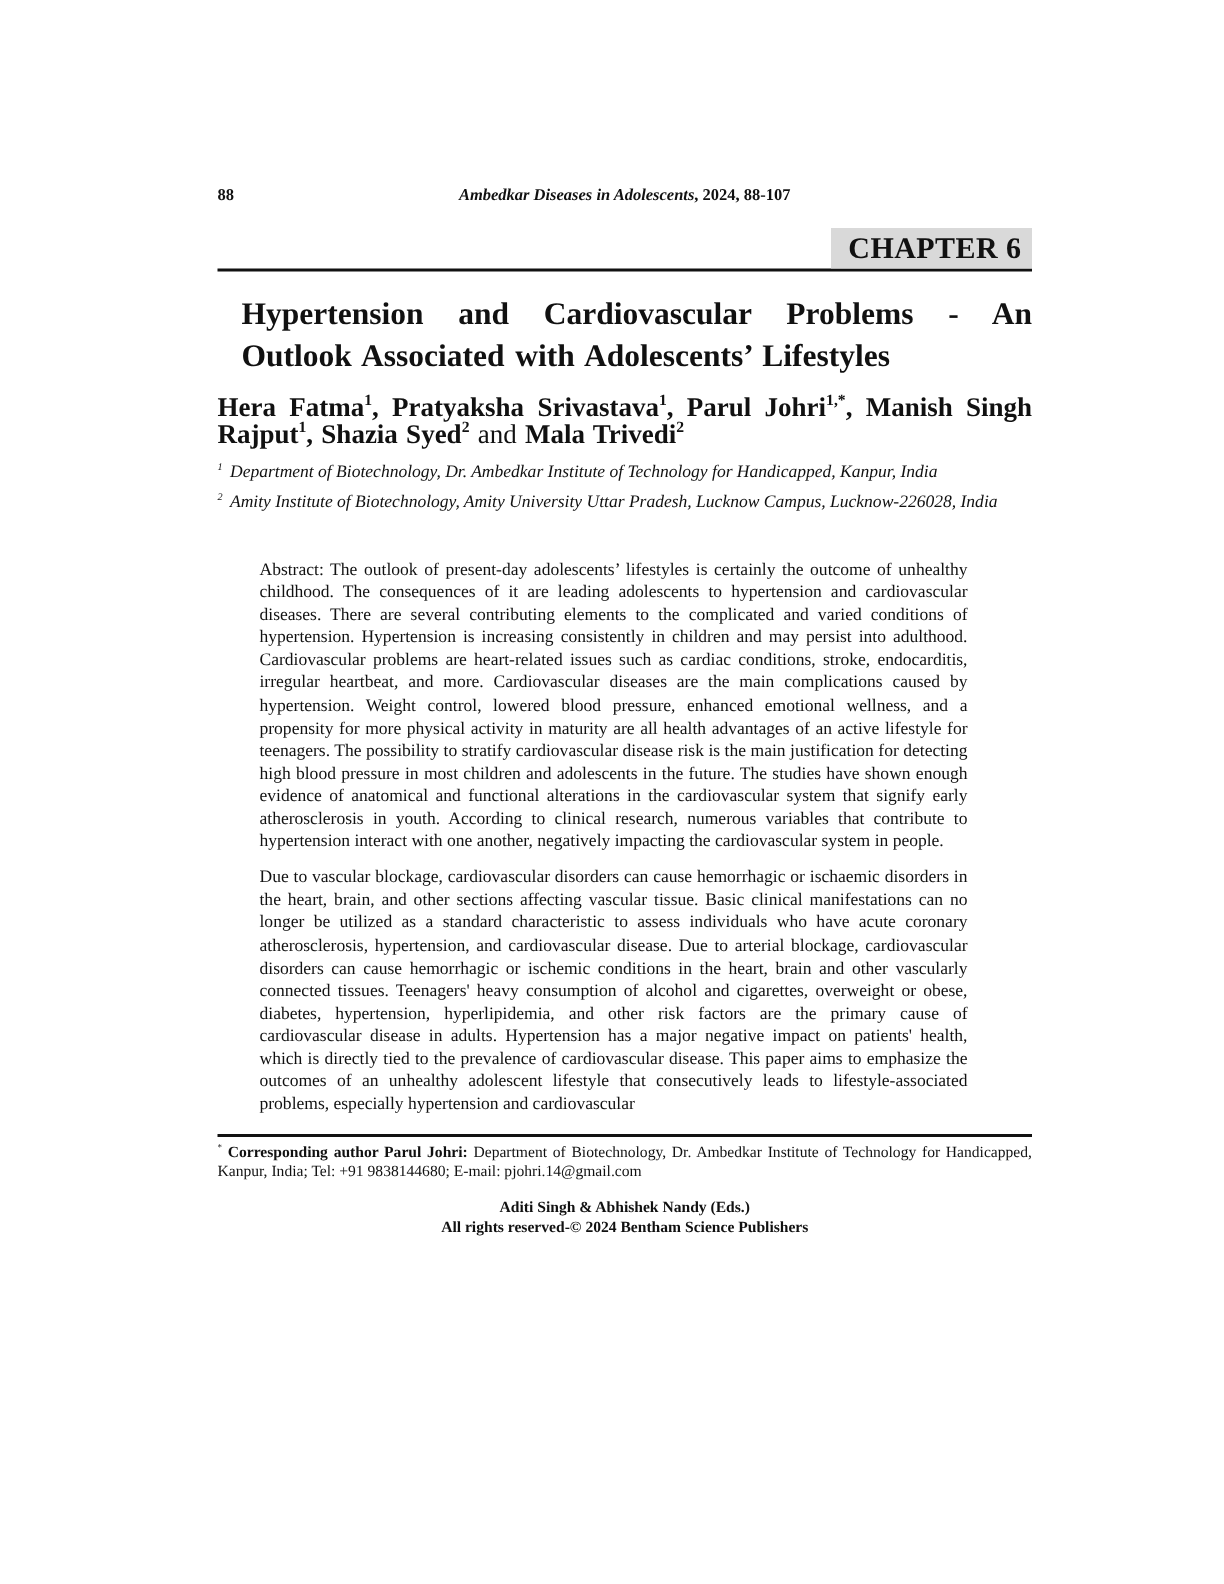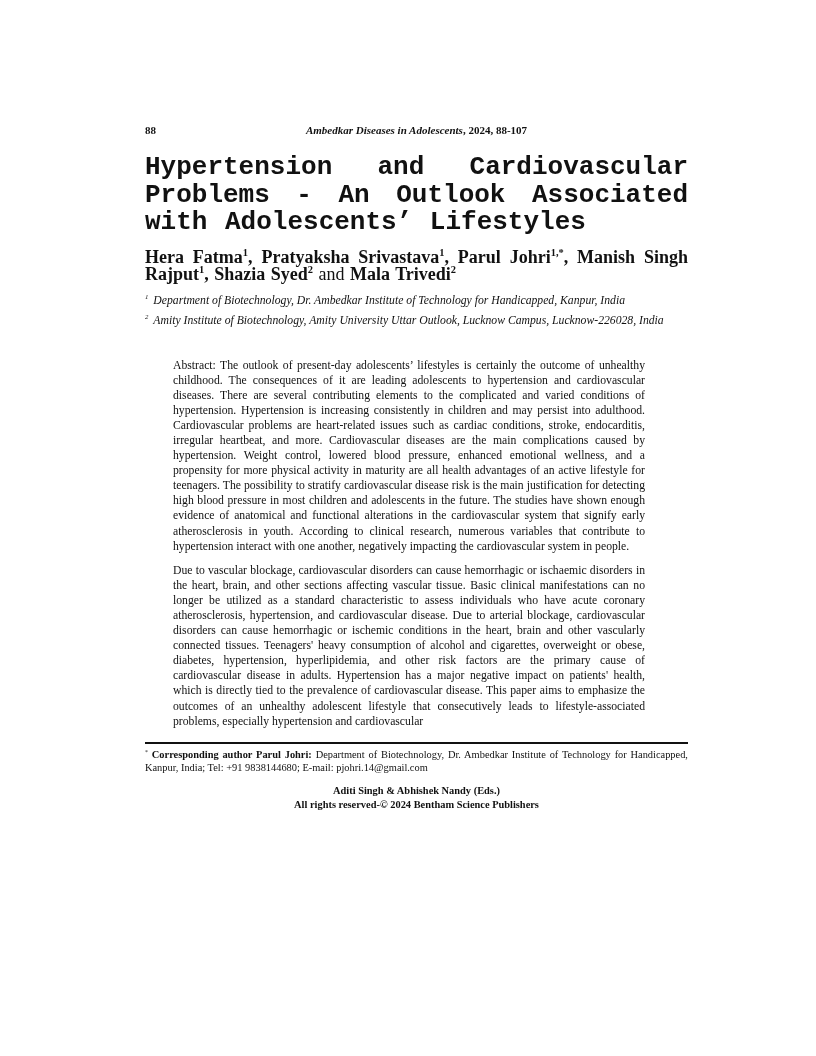--- a/index.html
+++ b/index.html
@@ -52,27 +52,26 @@
     display: inline-block;
     background: #d9d9d9;
     font-size: 20px;
     font-weight: bold;
     letter-spacing: 0.3px;
     padding: 3px 7px 1px 12px;
   }
 
   
   .title {
-    margin: 15px 0 0 0;
-    font-size: 26px;
+    margin: 15px 0 0 16px;
+    font-size: 21px;
     font-weight: bold;
     line-height: 27.5px;
     text-align: justify;
     word-spacing: 2px;
-    font-family: Liberation Mono, monospace;
   }
 
   
   .authors {
     margin: 12px 0 0 0;
     font-size: 18px;
     font-weight: bold;
     line-height: 17.5px;
     text-align: justify;
     word-spacing: 1px;
@@ -129,28 +128,31 @@
 </head>
 <body>
 
 <div class="page">
 
   <div class="running-head">
     <span class="pagenum">88</span>
     <span class="running-title"><i>Ambedkar Diseases in Adolescents</i><span>, 2024, 88-107</span></span>
   </div>
 
+  <div class="chapter-row">
+    <span class="chapter-box">CHAPTER 6</span>
+  </div>
 
   <h1 class="title">Hypertension and Cardiovascular Problems - An Outlook Associated with Adolescents’ Lifestyles</h1>
 
   <p class="authors"><span><span>Hera Fatma</span><sup>1</sup><span class="sep">, </span></span><span><span>Pratyaksha Srivastava</span><sup>1</sup><span class="sep">, </span></span><span><span>Parul Johri</span><sup>1,*</sup><span class="sep">, </span></span><span><span>Manish Singh Rajput</span><sup>1</sup><span class="sep">, </span></span><span><span>Shazia Syed</span><sup>2</sup><span class="sep sep-and"> and </span></span><span><span>Mala Trivedi</span><sup>2</sup></span></p>
 
   <div class="affiliations">
     <p class="aff"><sup>1</sup> <span class="aff-text">Department of Biotechnology, Dr. Ambedkar Institute of Technology for Handicapped, Kanpur, India</span></p>
-    <p class="aff"><sup>2</sup> <span class="aff-text">Amity Institute of Biotechnology, Amity University Uttar Outlook, Lucknow Campus, Lucknow-226028, India</span></p>
+    <p class="aff"><sup>2</sup> <span class="aff-text">Amity Institute of Biotechnology, Amity University Uttar Pradesh, Lucknow Campus, Lucknow-226028, India</span></p>
   </div>
 
   <div class="abstract-block">
     <p><span class="abstract-label">Abstract:</span> <span>The outlook of present-day adolescents’ lifestyles is certainly the outcome of unhealthy childhood. The consequences of it are leading adolescents to hypertension and cardiovascular diseases. There are several contributing elements to the complicated and varied conditions of hypertension. Hypertension is increasing consistently in children and may persist into adulthood. Cardiovascular problems are heart-related issues such as cardiac conditions, stroke, endocarditis, irregular heartbeat, and more. Cardiovascular diseases are the main complications caused by hypertension. Weight control, lowered blood pressure, enhanced emotional wellness, and a propensity for more physical activity in maturity are all health advantages of an active lifestyle for teenagers. The possibility to stratify cardiovascular disease risk is the main justification for detecting high blood pressure in most children and adolescents in the future. The studies have shown enough evidence of anatomical and functional alterations in the cardiovascular system that signify early atherosclerosis in youth. According to clinical research, numerous variables that contribute to hypertension interact with one another, negatively impacting the cardiovascular system in people.</span></p>
     <p class="para2">Due to vascular blockage, cardiovascular disorders can cause hemorrhagic or ischaemic disorders in the heart, brain, and other sections affecting vascular tissue. Basic clinical manifestations can no longer be utilized as a standard characteristic to assess individuals who have acute coronary atherosclerosis, hypertension, and cardiovascular disease. Due to arterial blockage, cardiovascular disorders can cause hemorrhagic or ischemic conditions in the heart, brain and other vascularly connected tissues. Teenagers' heavy consumption of alcohol and cigarettes, overweight or obese, diabetes, hypertension, hyperlipidemia, and other risk factors are the primary cause of cardiovascular disease in adults. Hypertension has a major negative impact on patients' health, which is directly tied to the prevalence of cardiovascular disease. This paper aims to emphasize the outcomes of an unhealthy adolescent lifestyle that consecutively leads to lifestyle-associated problems, especially hypertension and cardiovascular</p>
   </div>
 
   <div class="footnote">
     <p><sup>*</sup> <span class="fn-bold">Corresponding author Parul Johri:</span> <span>Department of Biotechnology, Dr. Ambedkar Institute of Technology for Handicapped, Kanpur, India; Tel: +91 9838144680; E-mail: pjohri.14@gmail.com</span></p>
   </div>

